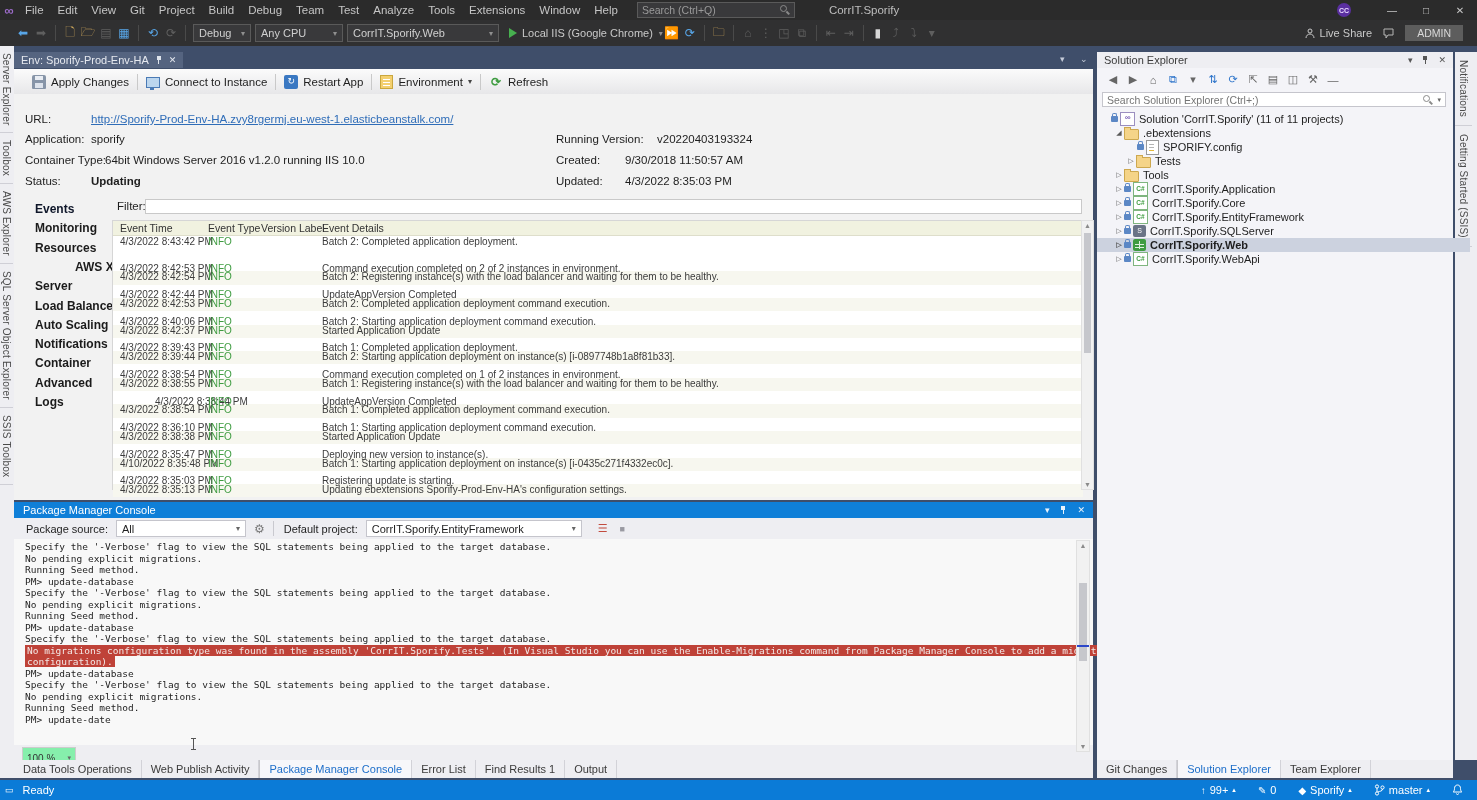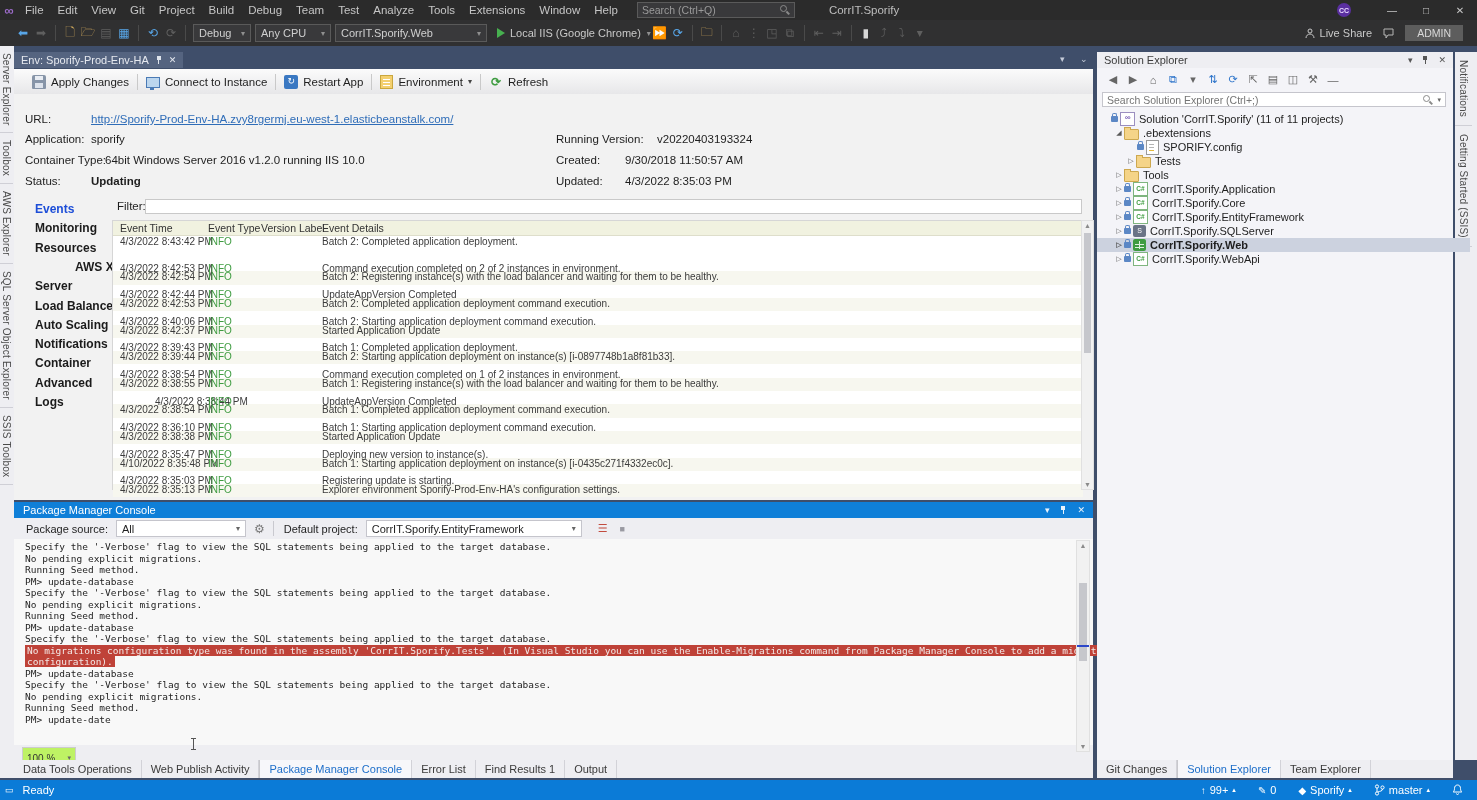--- a/index.html
+++ b/index.html
@@ -55,21 +55,21 @@
   .ic-remote-desktop-icon::after{content:"";position:absolute;left:3px;bottom:-3px;width:4px;height:2px;background:#4a7ab5;}
   .ic-restart-icon{background:#3a78c2;border-radius:2px;color:#fff;font-size:9px;text-align:center;line-height:13px;}
   .ic-environment-icon{background:#f4d06f;border:1px solid #caa73e;width:11px;height:12px;}
   .ic-environment-icon::after{content:"";position:absolute;left:2px;top:3px;width:7px;height:1px;background:#fff;
        box-shadow:0 3px 0 #fff,0 6px 0 #fff;}
   .ic-refresh-icon{color:#3f9c41;font-weight:bold;font-size:12px;text-align:center;line-height:14px;}
   .info-label{position:absolute;font-size:11.5px;color:#1e1e1e;}
   .info-val{position:absolute;font-size:11.5px;color:#1e1e1e;}
   a.link{color:var(--c-link_blue,#2f6db8);text-decoration:underline;}
   .nav-item{position:absolute;left:21px;font-size:12px;font-weight:bold;color:#1b1b1b;cursor:default;}
-  .nav-item.active{color:#1d4ed8;}
+  .nav-item.active{color:#0f172a;}
   #filter-input{position:absolute;left:131px;top:130px;width:935px;height:13px;background:#fff;border:1px solid #c9c9c9;}
   #evt-table{position:absolute;left:98px;top:151px;width:970px;height:268px;background:#fff;border:1px solid #d6d6d6;}
   .th-row{position:absolute;left:0;top:0;width:100%;height:14px;background:#f1f2e0;border-bottom:1px solid #dedecb;}
   .th{position:absolute;top:1px;font-size:10.5px;color:#333;}
   .evt-row{position:absolute;left:0;width:100%;height:13.3px;font-size:10px;color:#3c3c3c;}
   .evt-row.alt{background:#f7f7ef;margin-top:22px;}
   .cell{position:absolute;top:0;white-space:nowrap;overflow:hidden;}
   .cell.type{color:var(--c-info_green,#3f9c41);}
   .sbar{background:#f1f1f1;border:1px solid #e0e0e0;}
   .sthumb{position:absolute;background:#c6c7cc;}
@@ -80,21 +80,21 @@
              font-size:11px;display:flex;align-items:center;padding-left:9px;box-sizing:border-box;}
   #pmc-title .ticons{margin-left:auto;display:flex;gap:10px;padding-right:8px;font-size:9px;color:#eaf3fc;}
   #pmc-bar{left:0;top:16px;width:1079px;height:21px;display:flex;align-items:center;font-size:11px;color:#1e1e1e;}
   .pmc-dd{height:17px;background:#fff;border:1px solid #c5c5cc;display:flex;align-items:center;justify-content:space-between;
           padding:0 5px;box-sizing:border-box;font-size:11px;color:#1e1e1e;}
   .pmc-dd .car{font-size:8px;color:#666;margin-left:8px;}
   #console{left:0;top:37px;width:1079px;height:206px;background:#f8f8f8;font-family:"DejaVu Sans Mono",monospace;
            font-size:9.5px;color:#1e1e1e;}
   .cline{position:absolute;left:11px;white-space:pre;line-height:11.5px;}
   .cline .err{background:var(--c-error_red,#bf4238);color:#f3e9e7;padding:0 2px;}
-  #zoomctl{left:8px;top:245px;width:54px;height:22px;background:#bef264;border:1px solid #cccccc;display:flex;
+  #zoomctl{left:8px;top:245px;width:54px;height:22px;background:#86efac;border:1px solid #cccccc;display:flex;
            align-items:center;justify-content:space-between;padding:0 4px;box-sizing:border-box;font-size:10px;color:#333;}
   
   .btabs{height:18px;background:var(--c-panel_light,#eeeef2);display:flex;align-items:stretch;font-size:11px;color:#3a3a3a;}
   .btab{display:flex;align-items:center;padding:0 9px;border-right:1px solid #d2d2d8;cursor:default;}
   .btab.active{background:#f7f7fa;color:var(--c-active_tab_text,#1d6ec9);border-left:1px solid #c8c8cc;}
   
   #se{left:1097px;top:52px;width:356px;height:708px;background:#f4f4f8;}
   #se-title{left:0;top:0;width:356px;height:16px;display:flex;align-items:center;font-size:11px;color:#3c3c3c;
             padding-left:7px;box-sizing:border-box;background:#eeeef2;}
   #se-title .ticons{margin-left:auto;display:flex;gap:9px;padding-right:7px;font-size:9px;color:#555;}
@@ -188,21 +188,21 @@
     <span class="tbi dim">▤</span>
     <span class="tbi blue">▦</span>
     <span class="tbsep"></span>
     <span class="tbi blue">⟲</span>
     <span class="tbi dim">⟳</span>
     <span class="tbsep"></span>
     <div class="dd" style="width:58px">
       <span>Debug</span>
         <span class="car">▾</span>
       </div>
-    <div class="dd" style="width:76px">
+    <div class="dd" style="width:88px">
       <span>Any CPU</span>
         <span class="car">▾</span>
       </div>
     <div class="dd" style="width:152px">
       <span>CorrIT.Sporify.Web</span>
         <span class="car">▾</span>
       </div>
     <div id="runbtn">
       <span class="playtri"></span>
       <span>Local IIS (Google Chrome)</span>
@@ -429,21 +429,21 @@
             <div class="evt-row" style="top: 227.8px;">
               <span class="cell time" style="left: 7px;">4/3/2022 8:35:47 PM</span>
               <span class="cell type" style="left: 95px;">INFO</span>
               <span class="cell version" style="left: 148px;"></span>
               <span class="cell details" style="left: 209px;">Deploying new version to instance(s).</span>
             </div>
             <div class="evt-row alt" style="top: 241.1px;">
               <span class="cell time" style="left: 7px;">4/3/2022 8:35:13 PM</span>
               <span class="cell type" style="left: 95px;">INFO</span>
               <span class="cell version" style="left: 148px;"></span>
-              <span class="cell details" style="left: 209px;">Explorer environment Sporify-Prod-Env-HA's configuration settings.</span>
+              <span class="cell details" style="left: 209px;">Updating ebextensions Sporify-Prod-Env-HA's configuration settings.</span>
             </div>
             <div class="evt-row" style="top: 254.4px;">
               <span class="cell time" style="left: 7px;">4/3/2022 8:35:03 PM</span>
               <span class="cell type" style="left: 95px;">INFO</span>
               <span class="cell version" style="left: 148px;"></span>
               <span class="cell details" style="left: 209px;">Registering update is starting.</span>
             </div>
           </div>
       </div>
 

